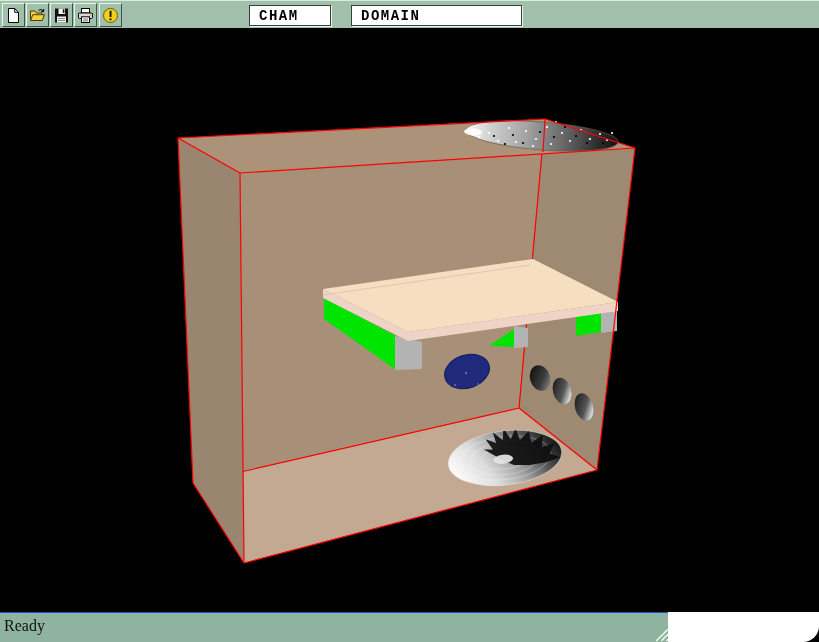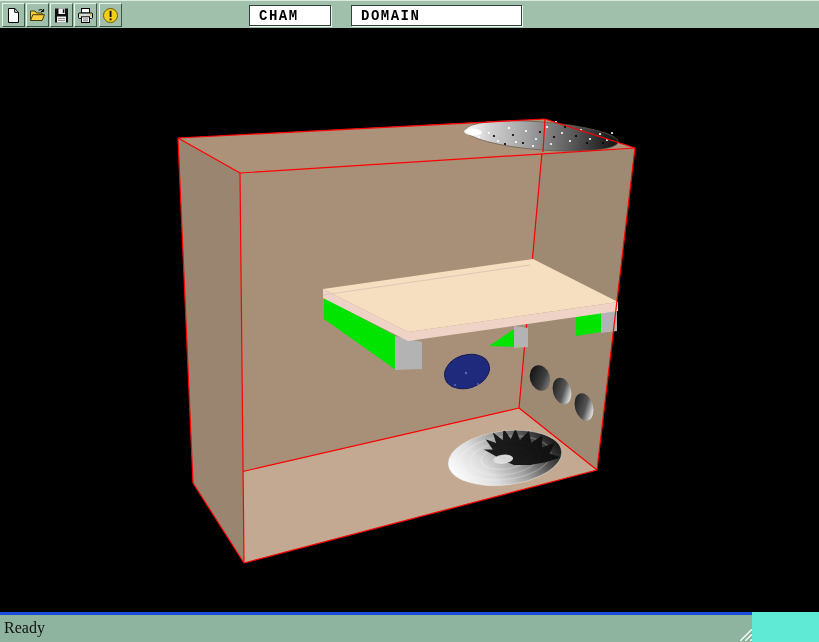--- a/index.html
+++ b/index.html
@@ -1,18 +1,18 @@
 <!DOCTYPE html>
 <html><head>
 <meta charset="utf-8">
 <style>
   * { margin:0; padding:0; box-sizing:border-box; }
   html,body { width:819px; height:642px; background:#000; overflow:hidden;
               font-family:"Liberation Sans", sans-serif; }
-  .window { position:relative; width:819px; height:642px; background:#5eead4; }
+  .window { position:relative; width:819px; height:642px; background:#ffffff;border-radius:16px; }
 
   
   .toolbar { position:relative; width:819px; height:28px; background:#a0c0ac;
              border-top:1px solid #d9eadf; }
   .tb-btn { position:absolute; top:2px; width:23px; height:24px; background:#a0c0ac;
             border:1px solid; border-color:#e9f4ec #3f5448 #3f5448 #e9f4ec;
             display:flex; align-items:center; justify-content:center; cursor:pointer; }
   .tb-btn svg { display:block; }
   .field { position:absolute; top:4px; height:21px; background:#fff;
            border:1px solid #33413a; box-shadow:1px 1px 0 #e9f5ed;
@@ -20,22 +20,22 @@
            font-size:14px; font-weight:bold; letter-spacing:1.5px; color:#000;
            padding:1px 2px 0 9px; }
   .field-cham   { left:249px; width:82px; }
   .field-domain { left:351px; width:171px; }
 
   
   .viewport { position:relative; width:819px; height:584px; background:#000; }
   .viewport svg { display:block; }
 
   
-  .statusbar { position:relative; width:752px; height:30px; background:#8eb4a0;
-               border-top:3px solid #1d4ed8; color:#101010;
+  .statusbar { position:relative; width:668px; height:30px; background:#8eb4a0;
+               border-top:1px solid #1d4ed8; color:#101010;
                font-family:"Liberation Serif", serif; font-size:16px;
                padding:4px 0 0 4px; }
   .grip { position:absolute; right:0; bottom:1px; }
 </style>
 </head>
 <body>
 
 <div class="window">
 
   <div class="toolbar">

